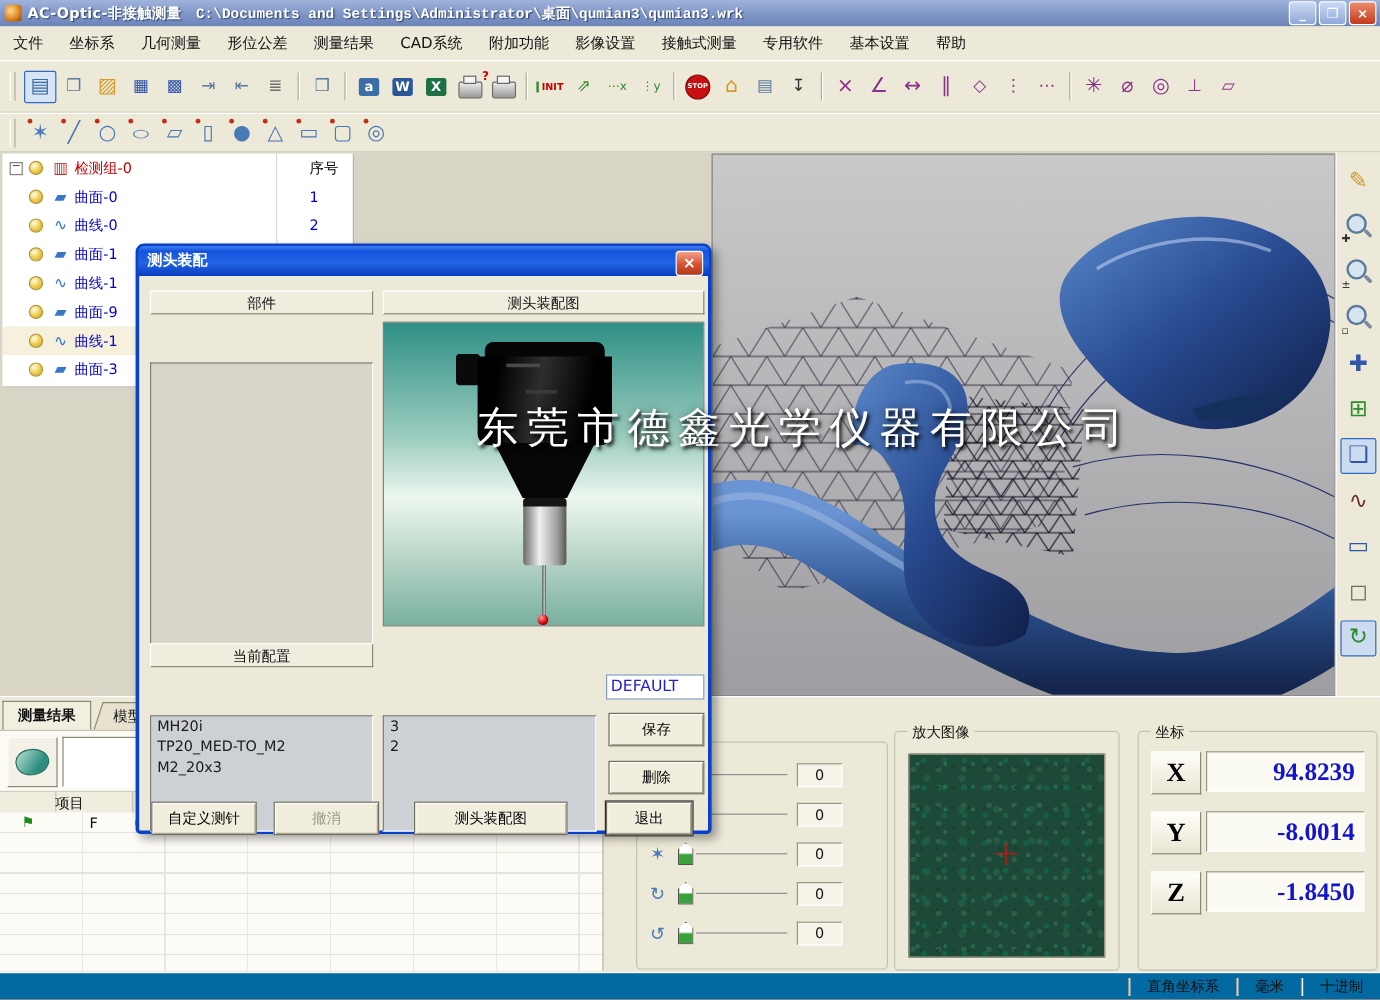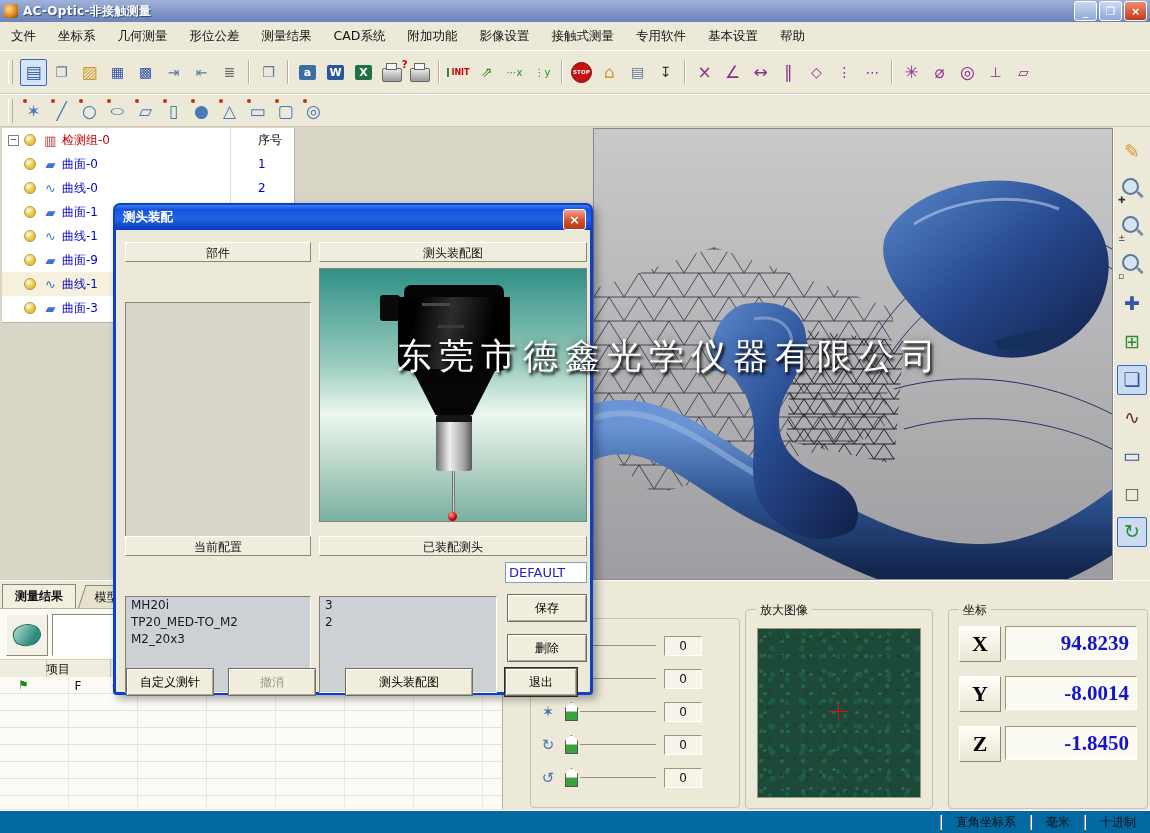--- a/index.html
+++ b/index.html
@@ -206,20 +206,21 @@
      white-space:nowrap;text-shadow:2px 3px 3px rgba(0,0,0,.9),0 0 8px rgba(0,0,0,.4);pointer-events:none;}
 </style>
 </head>
 <body>
 
 <div id="app">
 
   <div id="titlebar">
     <span class="appicon"></span>
     <span id="title-text">AC-Optic-非接触测量</span>
+    <span id="title-path">C:\Documents and Settings\Administrator\桌面\qumian3\qumian3.wrk</span>
     <span id="win-controls">
       <span class="wbtn">_</span>
       <span class="wbtn">❐</span>
       <span class="wbtn close">×</span>
     </span>
   </div>
 
   <div id="menubar">
 
   <span class="mitem">文件</span>
@@ -725,21 +726,20 @@
       <div class="p-mark1"></div>
       <div class="p-mark2"></div>
       <div class="p-taper"></div>
       <div class="p-module"></div>
       <div class="p-ring"></div>
       <div class="p-stylus"></div>
       <div class="p-tip"></div>
     </div>
 
     <div class="dhdr" id="hdr-current" able="false">当前配置</div>
-    <div class="dhdr" id="hdr-assembled">已装配测头</div>
 
     <div class="dlist" id="cfg-list">
 
     <div class="li">MH20i</div>
         <div class="li">TP20_MED-TO_M2</div>
         <div class="li">M2_20x3</div>
       </div>
     <div class="dlist" id="asm-list">
 
     <div class="li">3</div>

